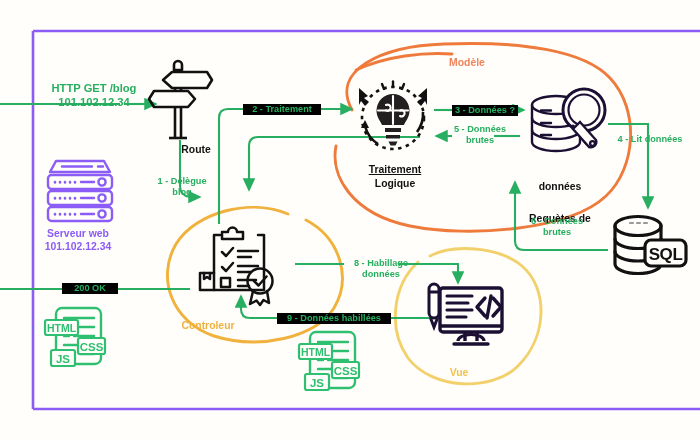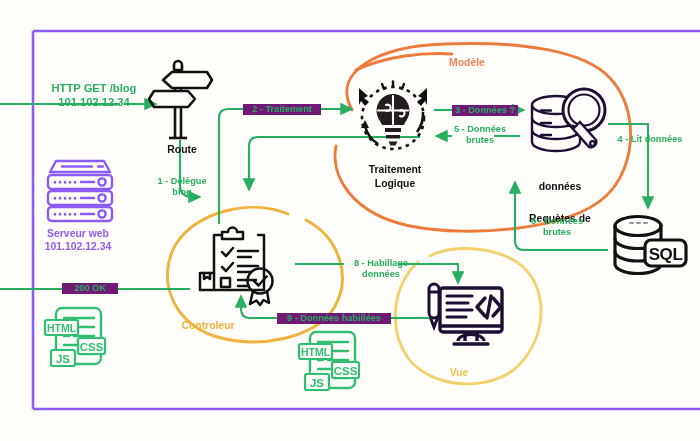--- a/index.html
+++ b/index.html
@@ -35,21 +35,21 @@
   }
   .lbl-green  { color: #27ae60; font-size: 9.2px; }
   .lbl-green-big { color: #27ae60; font-size: 11.2px; }
   .lbl-purple { color: #8b5cf6; font-size: 10.4px; }
   .lbl-black  { color: #111111; font-size: 10.4px; }
   .lbl-orange { color: #f0845a; font-size: 10.4px; }
   .lbl-yellow { color: #f2c14e; font-size: 10.4px; }
   .lbl-amber  { color: #f0b23c; font-size: 10.4px; }
   .halo {
     
-    background: #701a75;
+    background: #000000;
     padding: 0 2px;
   }
 </style>
 </head>
 <body>
 
 <div id="stage">
 
   <svg class="layer" viewBox="0 0 700 441">
     <defs>
@@ -270,36 +270,36 @@
       <rect x="34" y="32" width="27" height="16" rx="2" fill="#fffefa" stroke="#2fbf71" stroke-width="2.2"></rect>
       <text x="47.5" y="44.5" text-anchor="middle" font-family="'Liberation Sans', sans-serif" font-size="11.5" font-weight="bold" fill="#2fbf71">CSS</text>
       <rect x="7" y="44" width="24" height="16" rx="2" fill="#fffefa" stroke="#2fbf71" stroke-width="2.2"></rect>
       <text x="19" y="56.5" text-anchor="middle" font-family="'Liberation Sans', sans-serif" font-size="11.5" font-weight="bold" fill="#2fbf71">JS</text>
     </g>
   </svg>
 
   <div class="lbl lbl-green-big" style="left:32px; top:82px; width:124px;">HTTP GET /blog
 101.102.12.34</div>
 
-  <div class="lbl lbl-black" style="left:142px; top:144px; width:80px;">Route</div>
+  <div class="lbl lbl-black" style="left:156px; top:144px; width:80px;">Route</div>
 
   <div class="lbl lbl-green" style="left:140px; top:176px; width:84px;">1 - Délègue
 blog</div>
 
   <div class="lbl lbl-purple" style="left:20px; top:228px; width:116px;">Serveur web</div>
   <div class="lbl lbl-purple" style="left:20px; top:241px; width:116px;">101.102.12.34</div>
 
   <div class="lbl lbl-green halo" style="left:62px; top:283px; width:52px;">200 OK</div>
 
   <div class="lbl lbl-green halo" style="left:243px; top:104px; width:74px;">2 - Traitement</div>
 
 
   <div class="lbl lbl-orange" style="left:432px; top:57px; width:70px;">Modèle</div>
 
-  <div class="lbl lbl-black" style="left:352px; top:164px; width:86px;">Traitement</div>
+  <div class="lbl lbl-black" style="left:352px; top:164px; width:86px;text-decoration:underline;">Traitement</div>
   <div class="lbl lbl-black" style="left:352px; top:178px; width:86px;">Logique</div>
 
   <div class="lbl lbl-green halo" style="left:452px; top:105px; width:62px;">3 - Données ?</div>
 
   <div class="lbl lbl-green" style="left:450px; top:124px; width:60px;">5 - Données
 brutes</div>
 
   <div class="lbl lbl-black" style="left:505px; top:167px; width:110px;margin-top:46px;">Requètes de</div>
   <div class="lbl lbl-black" style="left:505px; top:181px; width:110px;">données</div>
 

